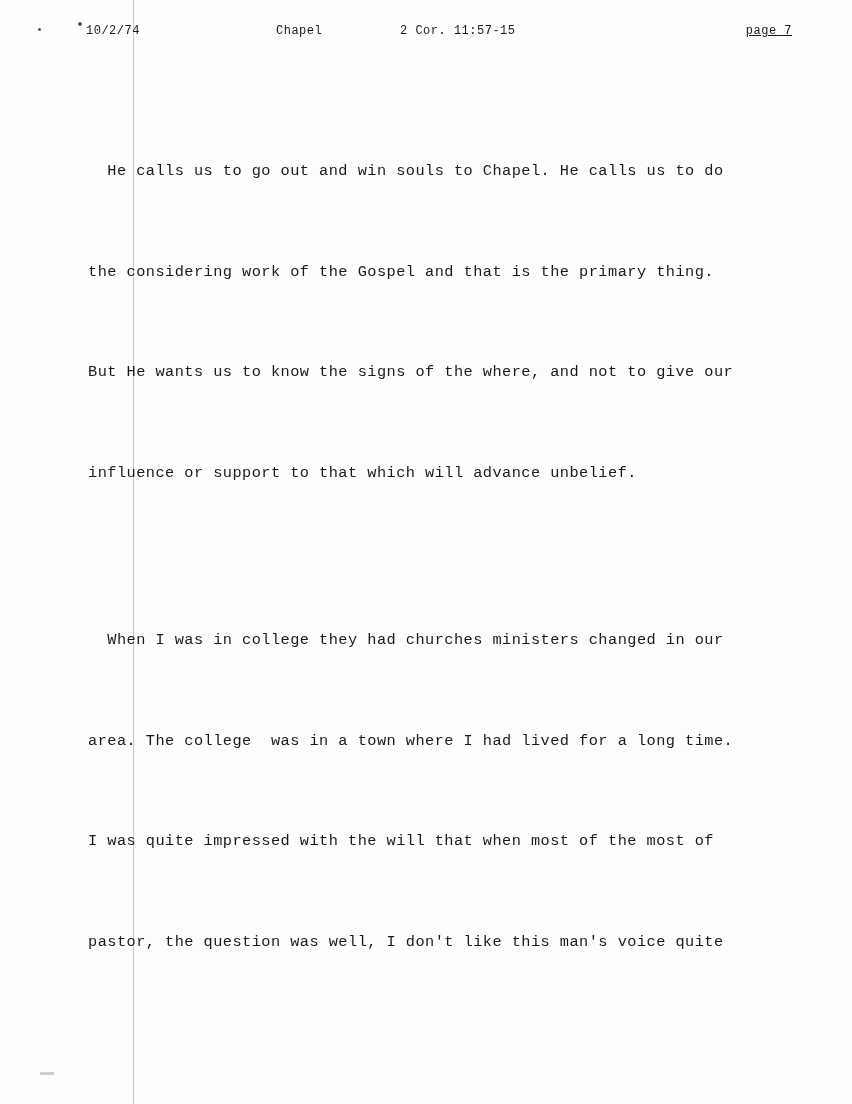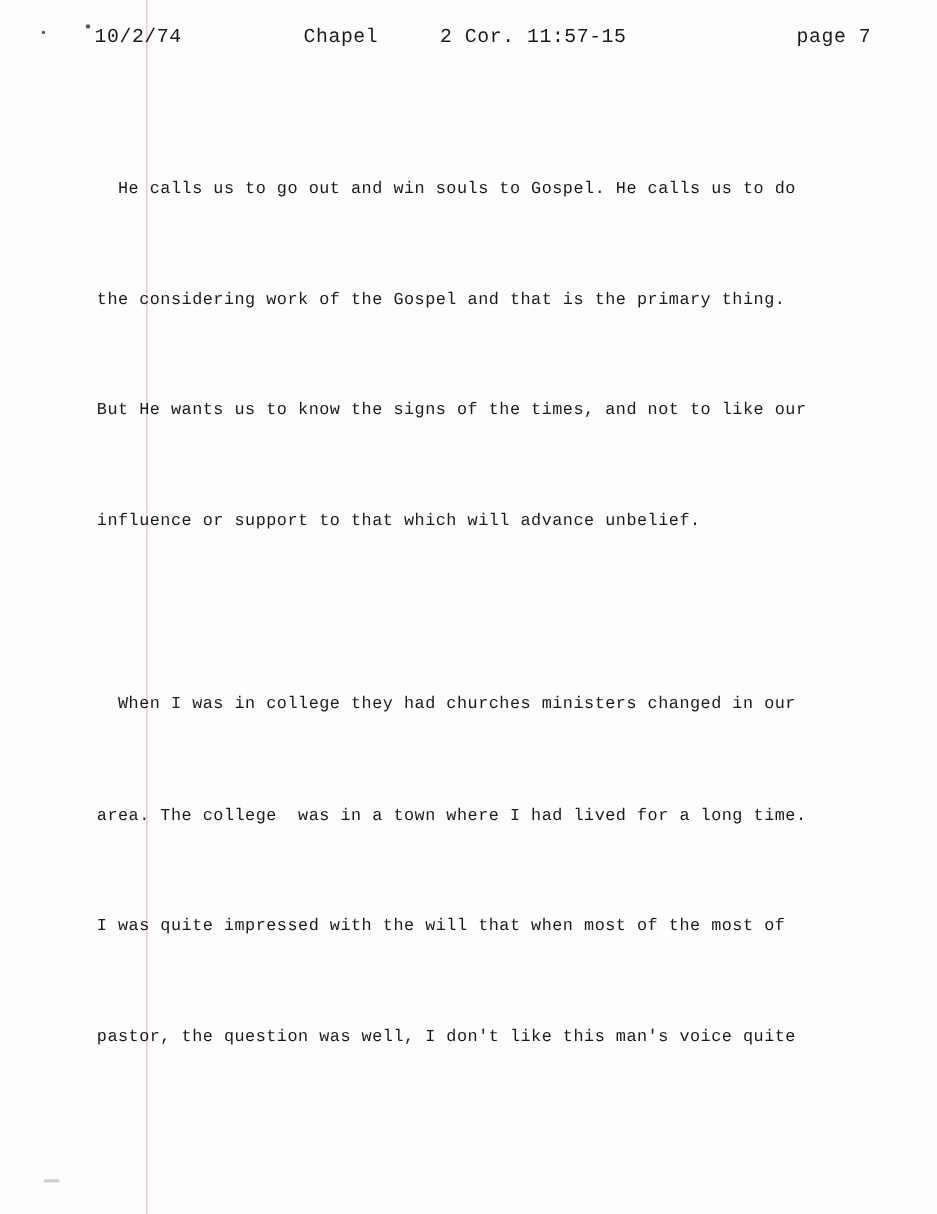--- a/index.html
+++ b/index.html
@@ -27,21 +27,21 @@
     width: 1px;
     background: #e8a9bd;
     opacity: 0.85;
   }
   .header {
     position: absolute;
     top: 24px;
     left: 80px;
     right: 60px;
     height: 26px;
-    font-size: 18px;
+    font-size: 12px;
     letter-spacing: 0.5px;
   }
   .header .h-date {
     position: absolute;
     left: 6px;
     top: 0;
   }
   .header .h-title {
     position: absolute;
     left: 180px;
@@ -50,20 +50,21 @@
   }
   .header .h-ref {
     position: absolute;
     left: 320px;
     top: 0;
   }
   .header .h-page {
     position: absolute;
     right: 0;
     top: 0;
+    text-decoration: underline;
   }
   .speck {
     position: absolute;
     background: #555;
     border-radius: 50%;
   }
   .body-text {
     position: absolute;
     top: 88px;
     left: 88px;
@@ -102,23 +103,23 @@
   <div class="header">
     <span class="h-date">10/2/74</span>
     <span class="h-title">Chapel</span>
     <span class="h-ref">2 Cor. 11:57-15</span>
     <span class="h-page">page 7</span>
   </div>
 
   <div class="body-text">
 
     <p class="para">
-      <span class="line">  He calls us to go out and win souls to Gospel. He calls us to do</span>
+      <span class="line">  He calls us to go out and win souls to Chapel. He calls us to do</span>
       <span class="line">the considering work of the Gospel and that is the primary thing.</span>
-      <span class="line">But He wants us to know the signs of the times, and not to like our</span>
+      <span class="line">But He wants us to know the signs of the where, and not to give our</span>
       <span class="line">influence or support to that which will advance unbelief.</span>
     </p>
 
     <p class="para">
       <span class="line">  When I was in college they had churches ministers changed in our</span>
       <span class="line">area. The college  was in a town where I had lived for a long time.</span>
       <span class="line">I was quite impressed with the will that when most of the most of</span>
       <span class="line">pastor, the question was well, I don't like this man's voice quite</span>
       
       

